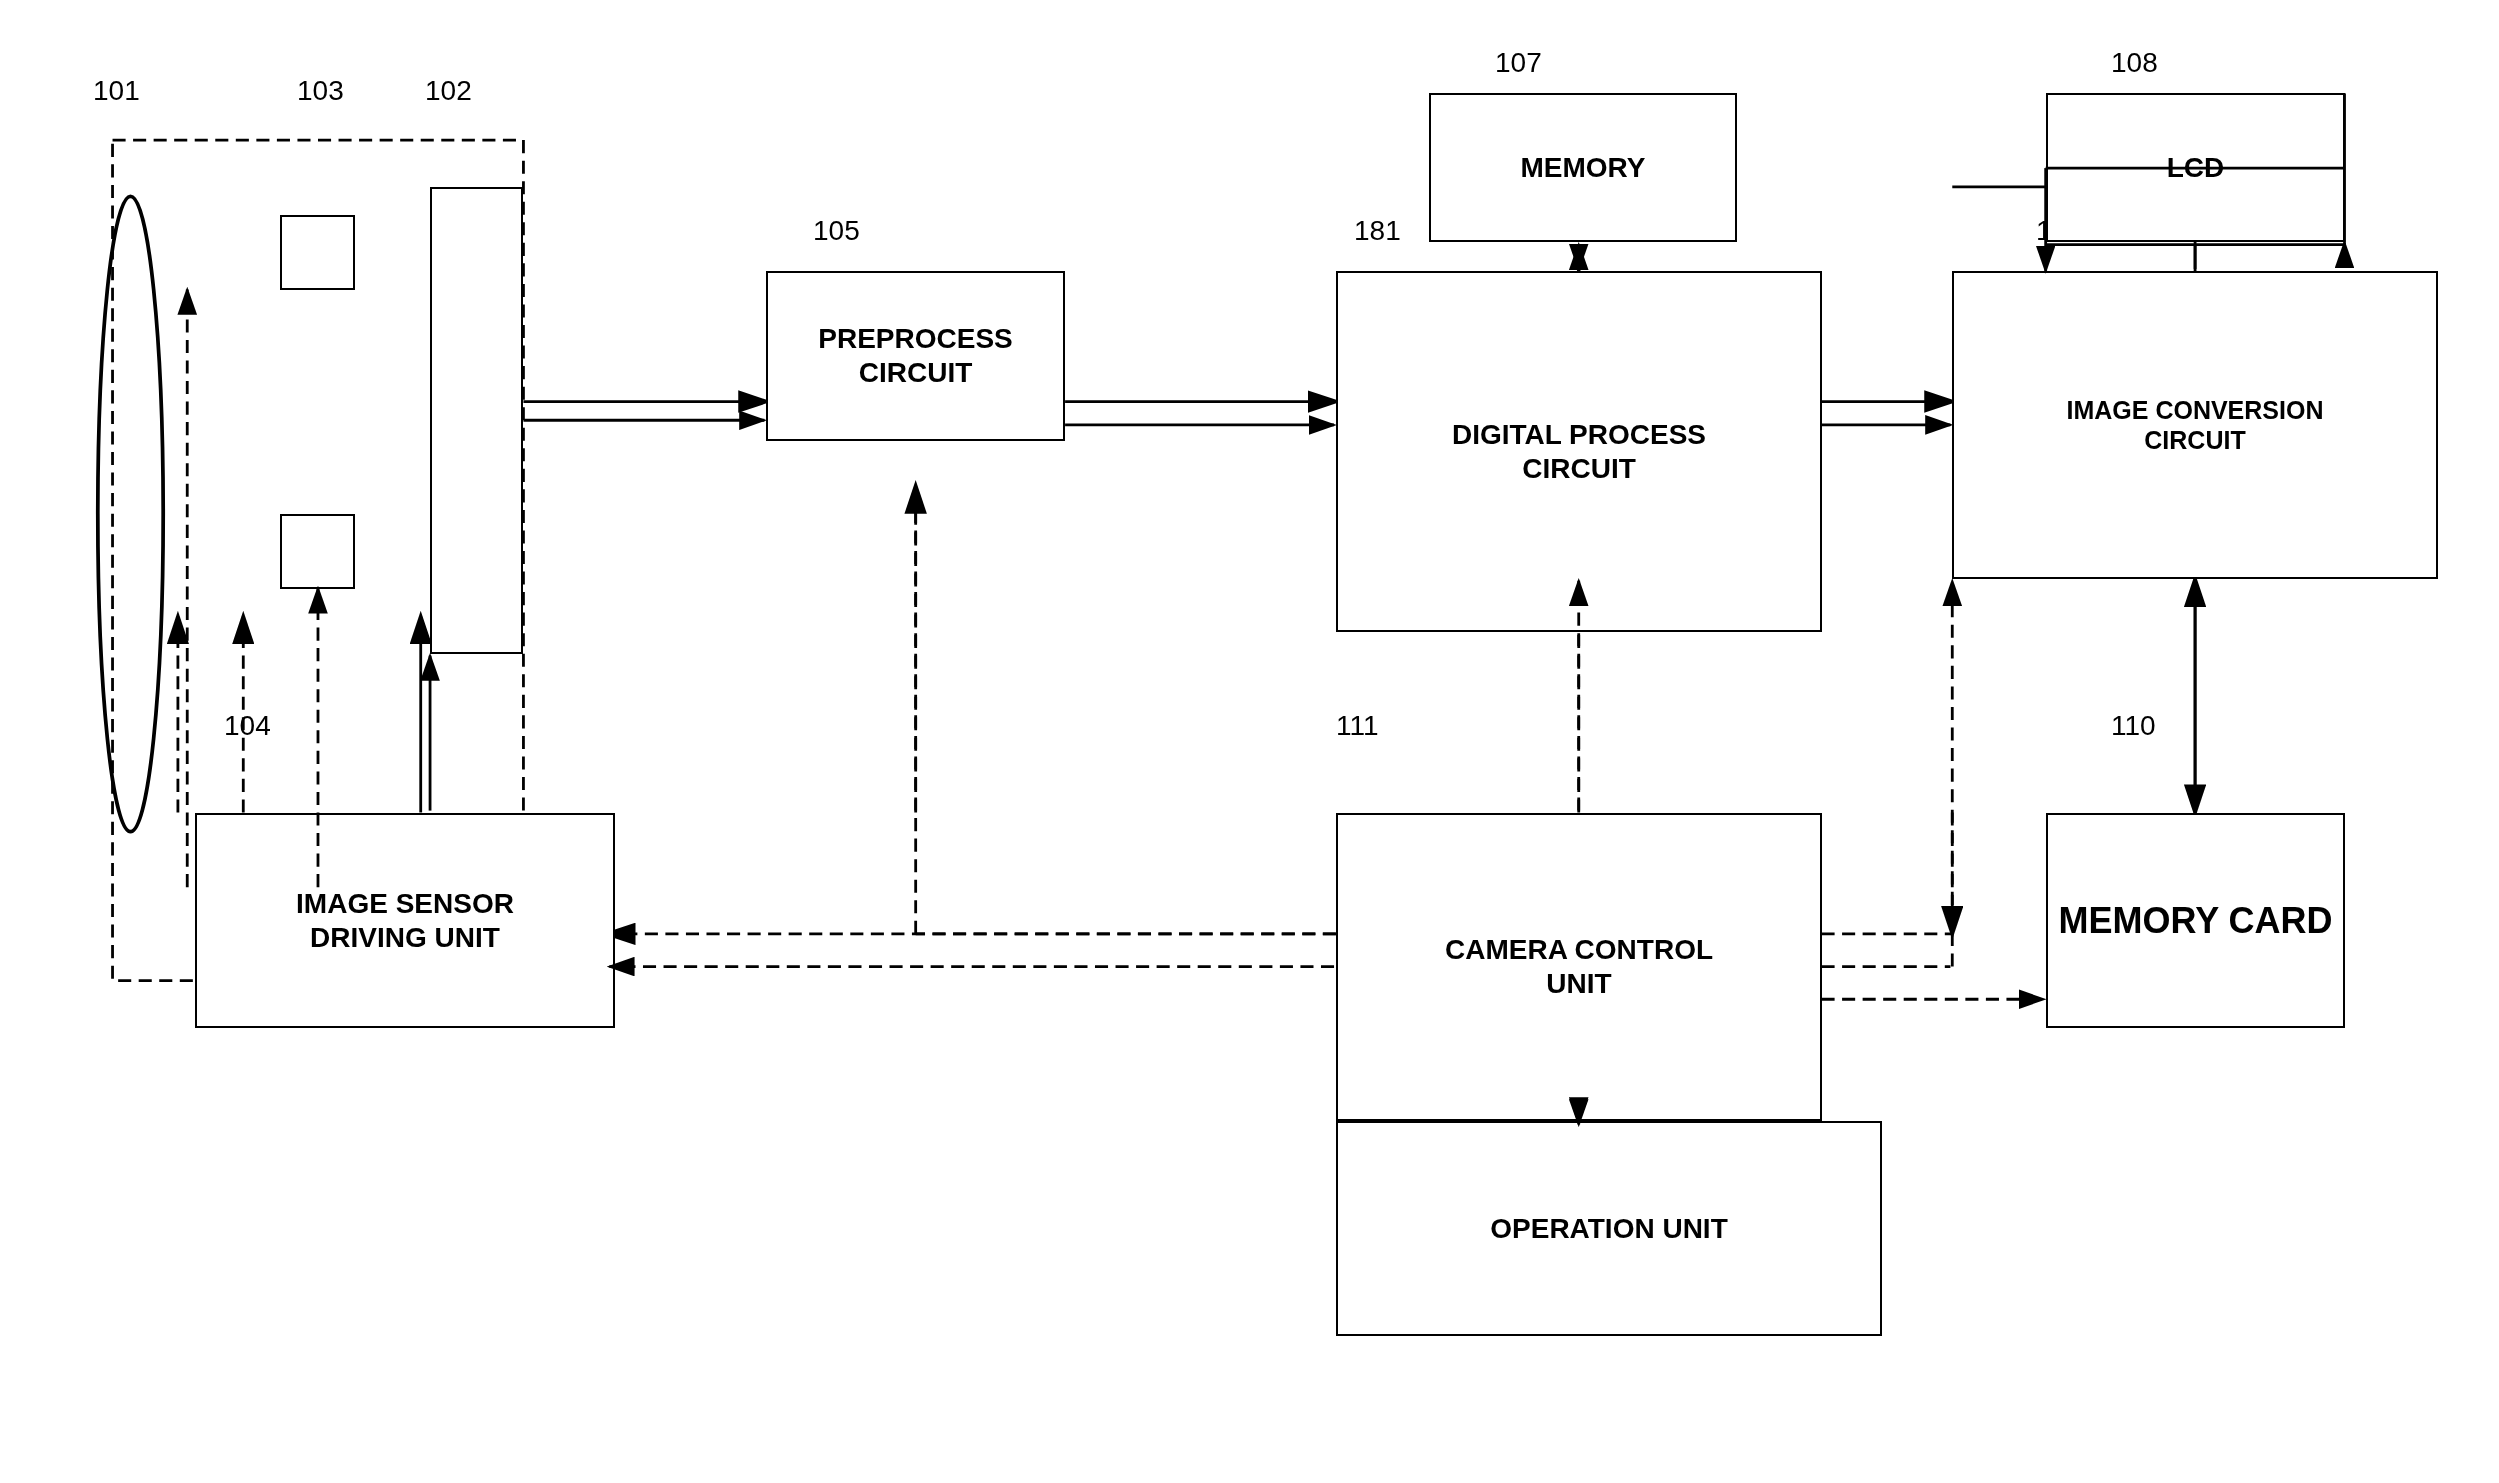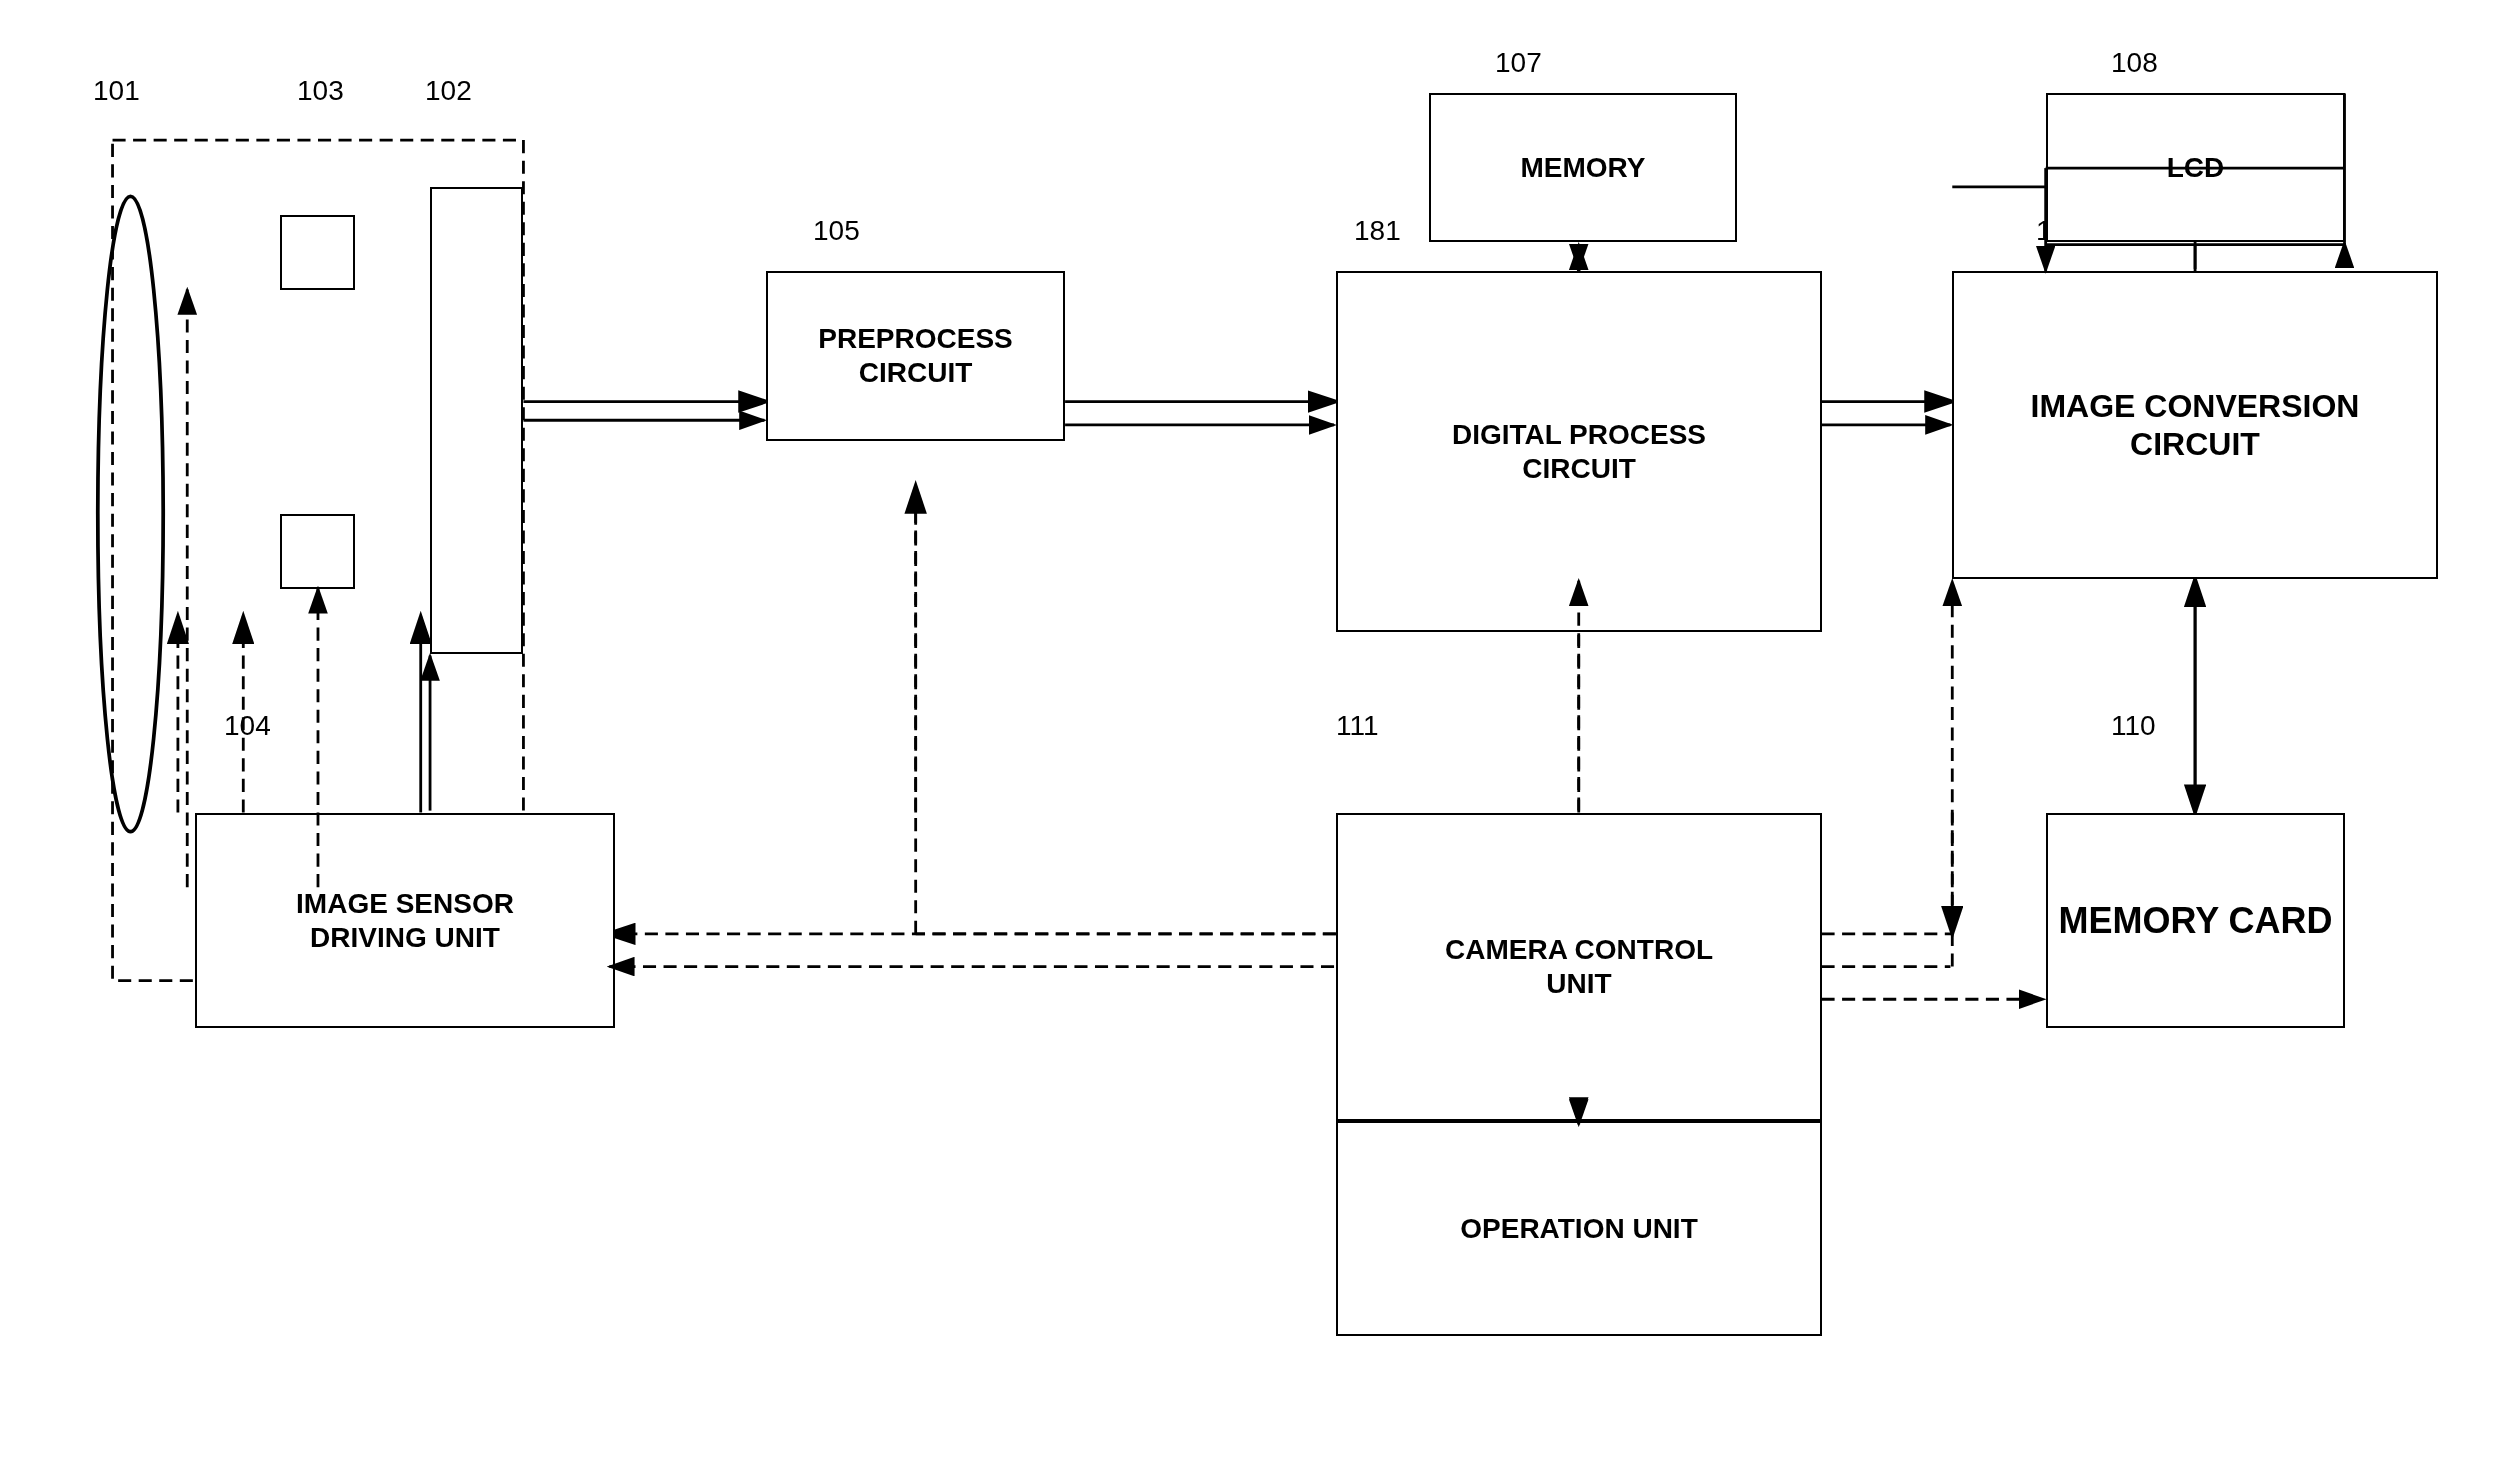--- a/index.html
+++ b/index.html
@@ -134,39 +134,39 @@
 
   <div class="block" style="left:1429px;top:93px;width:308px;height:149px;">
     <span style="font-size:28px;">MEMORY</span>
   </div>
 
   <div class="block" style="left:2046px;top:93px;width:299px;height:149px;">
     <span style="font-size:28px;">LCD</span>
   </div>
 
   <div class="block" style="left:1952px;top:271px;width:486px;height:308px;">
-    <span style="white-space:pre-line;font-size:32px;">IMAGE CONVERSION
+    <span style="white-space:pre-line;font-size:25px;">IMAGE CONVERSION
 CIRCUIT</span>
   </div>
 
   <div class="block" style="left:187px;top:813px;width:420px;height:215px;margin-left:8px;">
     <span style="white-space:pre-line;font-size:28px;">IMAGE SENSOR
 DRIVING UNIT</span>
   </div>
 
   <div class="block" style="left:1336px;top:813px;width:486px;height:308px;">
     <span style="white-space:pre-line;font-size:28px;">CAMERA CONTROL
 UNIT</span>
   </div>
 
   <div class="block" style="left:2046px;top:813px;width:299px;height:215px;">
     <span style="font-size:36px;">MEMORY CARD</span>
   </div>
 
-  <div class="block" style="left:1336px;top:1121px;width:486px;height:215px;">
+  <div class="block" style="left:1336px;top:1121px;width:546px;height:215px;">
     <span style="font-size:28px;">OPERATION UNIT</span>
   </div>
 
   <svg style="position:absolute;top:0;left:0;width:2500px;height:1483px;pointer-events:none;" viewBox="0 0 2676 1588" width="2500" height="1483">
     <defs>
       <marker id="arr" markerWidth="10" markerHeight="7" refX="9" refY="3.5" orient="auto">
         <polygon points="0 0, 10 3.5, 0 7" fill="#000"></polygon>
       </marker>
       <marker id="arr-rev" markerWidth="10" markerHeight="7" refX="1" refY="3.5" orient="auto">
         <polygon points="10 0, 0 3.5, 10 7" fill="#000"></polygon>

